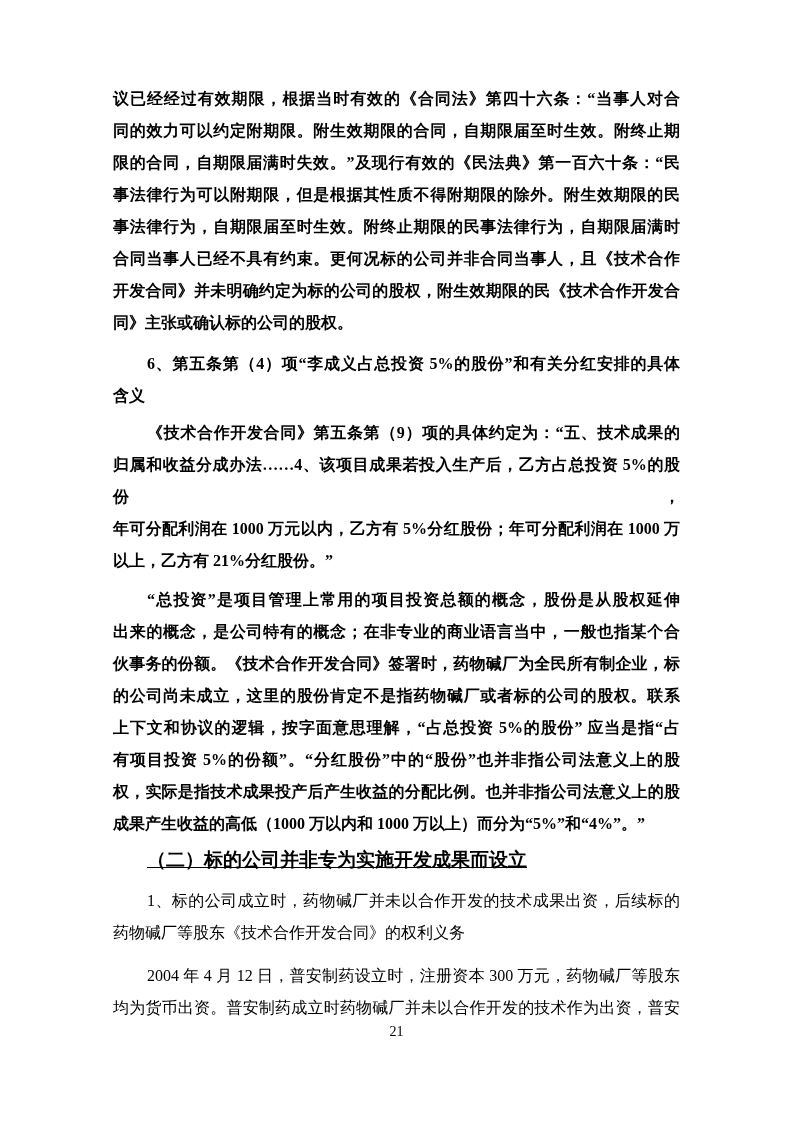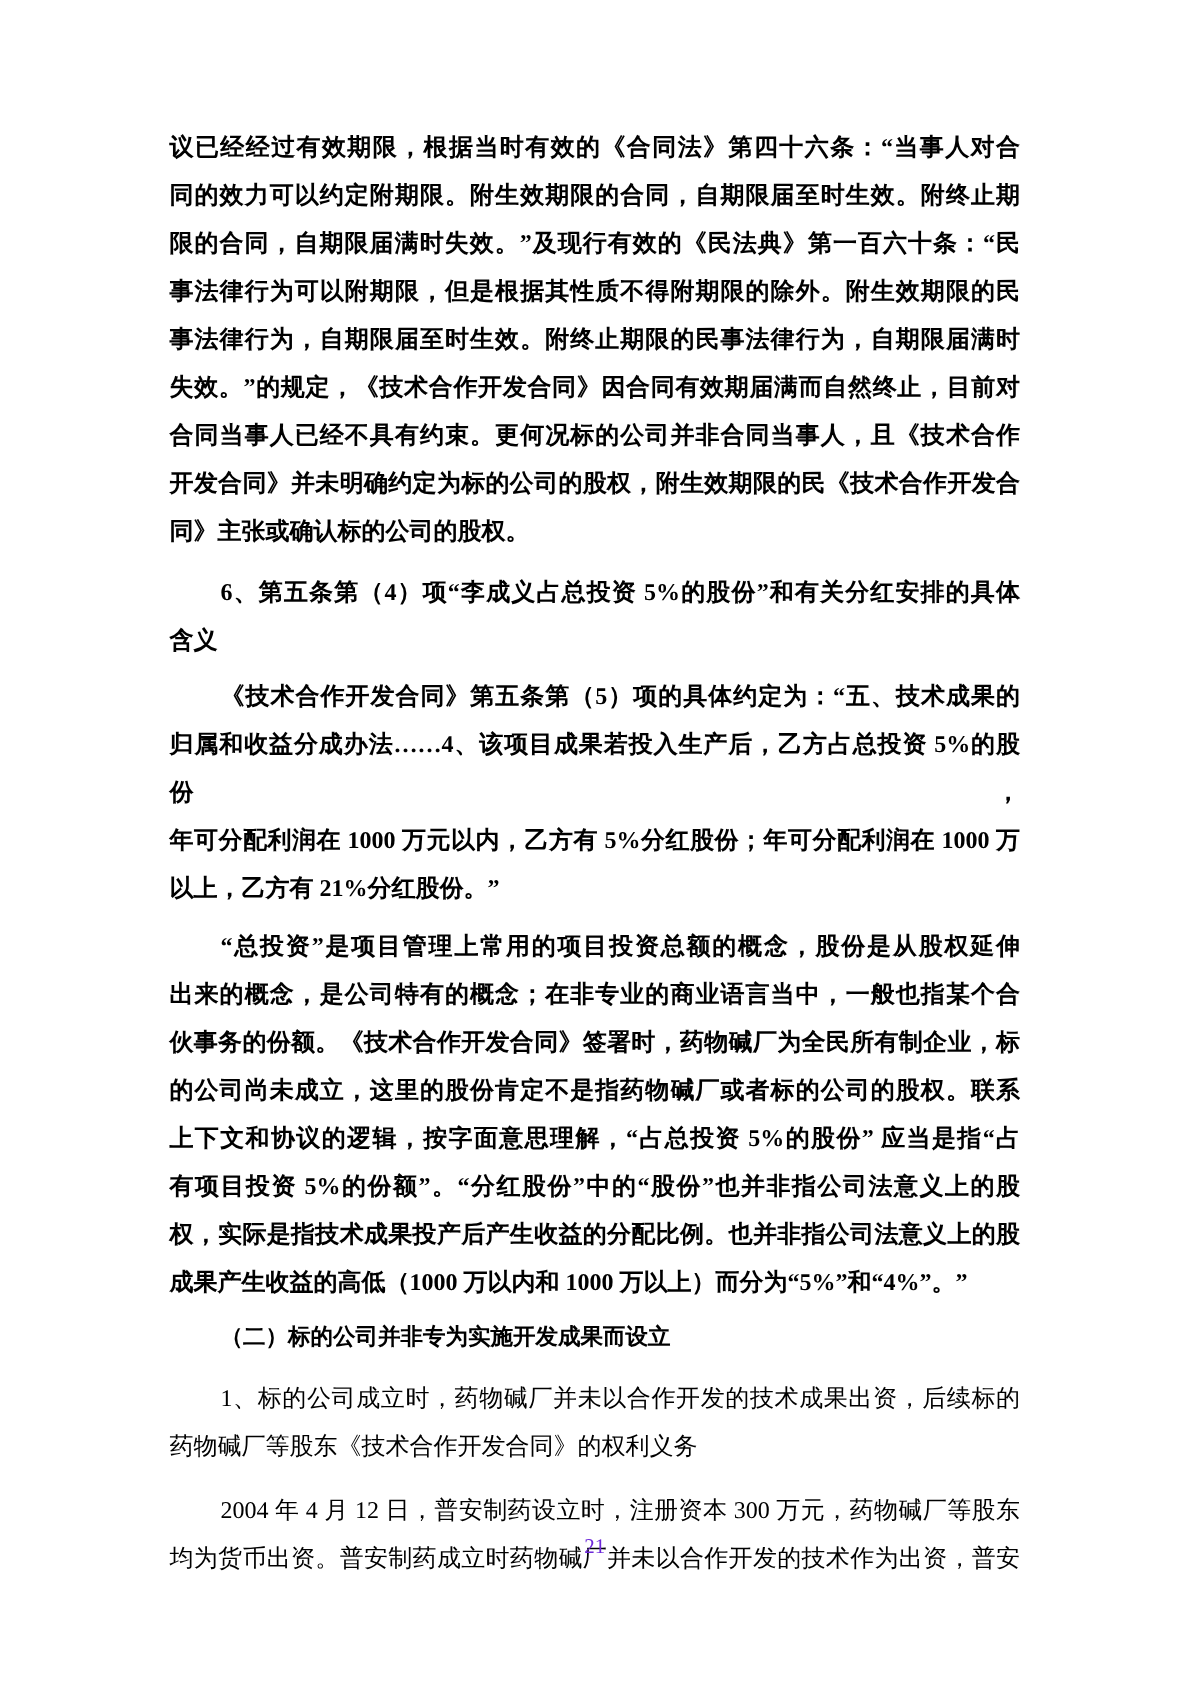--- a/index.html
+++ b/index.html
@@ -25,68 +25,68 @@
   }
   .line.fill { text-align-last:justify; }
   .line.ind  { padding-left:34px; }
   .kai .line {
     font-family:"Liberation Serif", serif;
     font-weight:700;
   }
   .hei .line {
     font-family:"Liberation Sans", sans-serif;
     font-weight:700;
-    font-size:15px;
+    font-size:19px;
+    text-decoration:underline;
   }
   .song .line {
     font-family:"Liberation Serif", serif;
     font-weight:400;
     font-size:16px;
   }
   .mt-h1 { margin-top:9px; }
   .mt-p2 { margin-top:5px; }
   .mt-p3 { margin-top:7px; }
   .mt-h2 { margin-top:4px; }
   .mt-p4 { margin-top:9px; }
   .mt-p5 { margin-top:11px; }
   .footer {
     position:absolute;
     left:0; top:1022px;
     width:100%;
     text-align:center;
     font-family:"Liberation Serif", serif;
     font-size:14px;
     line-height:20px;
-    color:#6d28d9;
+    color:#000000;
   }
 </style>
 </head>
 <body>
 
 <div class="doc-body">
 
   <div class="block kai">
     <div class="line fill">议已经经过有效期限，根据当时有效的《合同法》第四十六条：“当事人对合</div>
     <div class="line fill">同的效力可以约定附期限。附生效期限的合同，自期限届至时生效。附终止期</div>
     <div class="line fill">限的合同，自期限届满时失效。”及现行有效的《民法典》第一百六十条：“民</div>
     <div class="line fill">事法律行为可以附期限，但是根据其性质不得附期限的除外。附生效期限的民</div>
     <div class="line fill">事法律行为，自期限届至时生效。附终止期限的民事法律行为，自期限届满时</div>
-    <div class="line fill">失效。”的规定，《技术合作开发合同》因合同有效期届满而自然终止，目前对</div>
     <div class="line fill">合同当事人已经不具有约束。更何况标的公司并非合同当事人，且《技术合作</div>
     <div class="line fill">开发合同》并未明确约定为标的公司的股权，附生效期限的民《技术合作开发合</div>
     <div class="line">同》主张或确认标的公司的股权。</div>
   </div>
 
   <div class="block kai mt-h1">
     <div class="line fill ind">6、第五条第（4）项“李成义占总投资 5%的股份”和有关分红安排的具体</div>
     <div class="line">含义</div>
   </div>
 
   <div class="block kai mt-p2">
-    <div class="line fill ind">《技术合作开发合同》第五条第（5）项的具体约定为：“五、技术成果的</div>
+    <div class="line fill ind">《技术合作开发合同》第五条第（9）项的具体约定为：“五、技术成果的</div>
     <div class="line fill">归属和收益分成办法……4、该项目成果若投入生产后，乙方占总投资 5%的股份，</div>
     <div class="line fill">年可分配利润在 1000 万元以内，乙方有 5%分红股份；年可分配利润在 1000 万</div>
     <div class="line">以上，乙方有 21%分红股份。”</div>
   </div>
 
   <div class="block kai mt-p3">
     <div class="line fill ind">“总投资”是项目管理上常用的项目投资总额的概念，股份是从股权延伸</div>
     <div class="line fill">出来的概念，是公司特有的概念；在非专业的商业语言当中，一般也指某个合</div>
     <div class="line fill">伙事务的份额。《技术合作开发合同》签署时，药物碱厂为全民所有制企业，标</div>
     <div class="line fill">的公司尚未成立，这里的股份肯定不是指药物碱厂或者标的公司的股权。联系</div>

